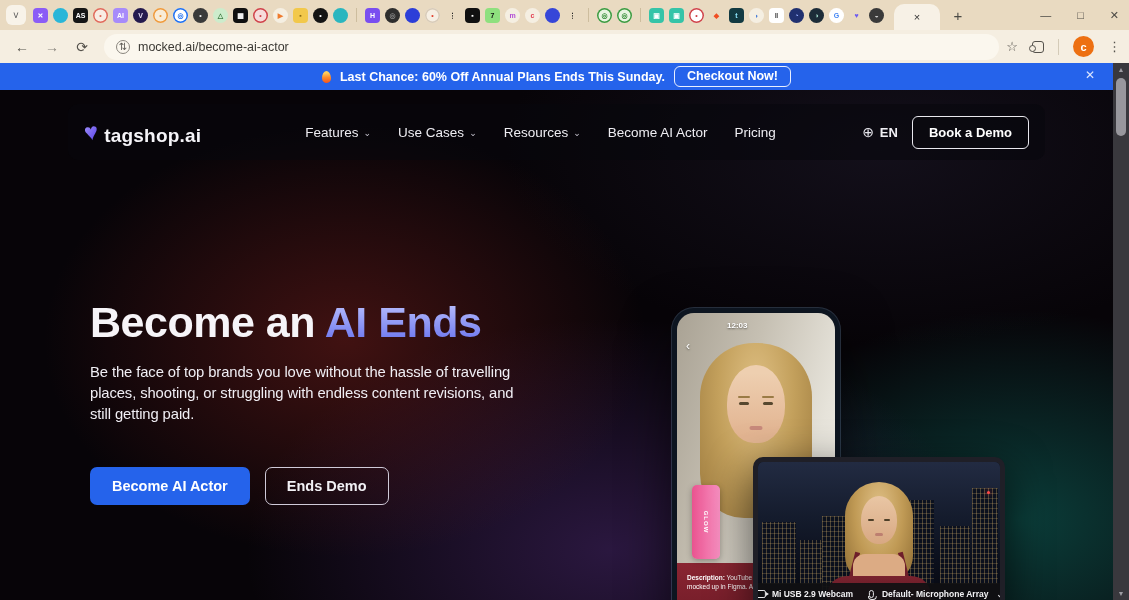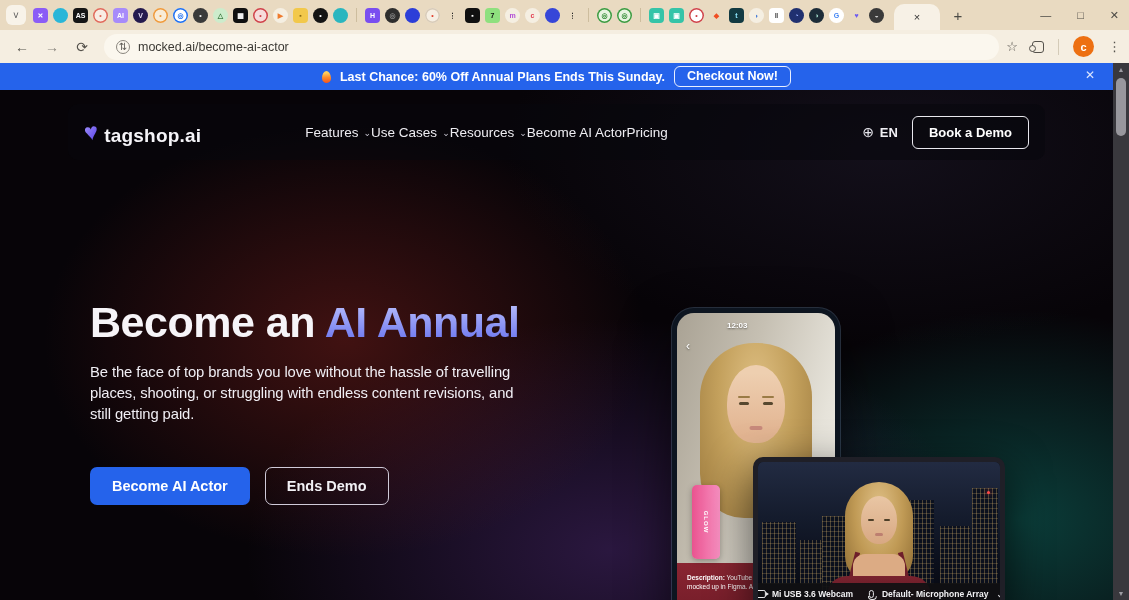--- a/index.html
+++ b/index.html
@@ -43,21 +43,21 @@
       radial-gradient(430px 310px at 345px 250px, rgba(118,30,26,.52), transparent 70%),
       radial-gradient(520px 330px at 610px 460px, rgba(84,46,128,.46), transparent 70%),
       radial-gradient(430px 300px at 1020px 430px, rgba(14,108,98,.55), transparent 70%),
       radial-gradient(500px 260px at 880px 60px, rgba(24,20,34,.7), transparent 75%),
       #070408; }
 
   .site-nav { position:absolute; left:68px; right:68px; top:14px; height:56px; display:flex; align-items:center; background:rgba(8,7,12,.55); border-radius:10px; padding:0 16px; }
   .logo { display:flex; align-items:center; gap:6px; }
   .logo-heart { font-size:24px; line-height:1; background:linear-gradient(135deg,#9b8bfa 20%,#5a43e8 85%); -webkit-background-clip:text; background-clip:text; color:transparent; transform:rotate(-8deg); }
   .logo-text { font-size:19px; font-weight:600; color:#f5f4f8; letter-spacing:.2px;margin-top:8px; }
-  .nav-menu { display:flex; align-items:center; margin-left:104px; }
+  .nav-menu { display:flex; align-items:center; gap:27px; margin-left:104px; }
   .nav-item { font-size:13.5px; color:#eeedf2; cursor:pointer; white-space:nowrap; }
   .chev { font-size:9px; color:#c9c7d2; margin-left:5px; position:relative; top:-1px; }
   .nav-right { margin-left:auto; display:flex; align-items:center; gap:14px; }
   .lang { display:flex; align-items:center; gap:6px; color:#f0eff4; font-size:13px; font-weight:600; }
   .globe { font-size:14px; font-weight:400; color:#e6e5ec; }
   .btn-outline { font-size:13px; font-weight:600; color:#fff; border:1px solid #e9e8ee; border-radius:6px; padding:8px 16px; background:rgba(10,10,14,.3); cursor:pointer; }
   .btn-blue { font-size:13px; font-weight:700; color:#fff; background:#3457f5; border:none; border-radius:6px; padding:9px 15px; cursor:pointer; }
 
   .hero { position:absolute; left:90px; top:208px; width:470px; }
   .hero h1 { font-size:43px; font-weight:700; letter-spacing:-.5px; color:#f6f4f8; line-height:1.12; white-space:nowrap; }
@@ -227,21 +227,21 @@
       <div class="nav-right">
         <span class="lang">
           <span class="globe">⊕</span>
           <span>EN</span>
         </span>
         <button class="btn-outline">Book a Demo</button>
       </div>
     </div>
 
     <div class="hero">
-      <h1><span>Become an </span><span class="accent">AI Annual</span></h1>
+      <h1><span>Become an </span><span class="accent">AI Ends</span></h1>
       <p>Be the face of top brands you love without the hassle of travelling places, shooting, or struggling with endless content revisions, and still getting paid.</p>
       <div class="hero-ctas">
         <button class="cta-primary">Become AI Actor</button>
         <button class="cta-secondary">Ends Demo</button>
       </div>
     </div>
 
     <div class="phone">
       <div class="phone-screen">
         <div class="portrait">
@@ -288,21 +288,21 @@
           </div>
         </div>
         <span class="w-strap l"></span>
           <span class="w-strap r"></span>
         <div class="w-chest"></div>
         <div class="w-top"></div>
       </div>
       <div class="cam-controls">
         <span class="cam-group">
           <span class="cam-ico"></span>
-          <span>Mi USB 3.6 Webcam</span>
+          <span>Mi USB 2.9 Webcam</span>
         </span>
         <span class="cam-group">
           <span class="mic-ico"></span>
           <span>Default- Microphone Array</span>
           <span class="cam-chev">⌄</span>
         </span>
       </div>
     </div>
 
   </div>

